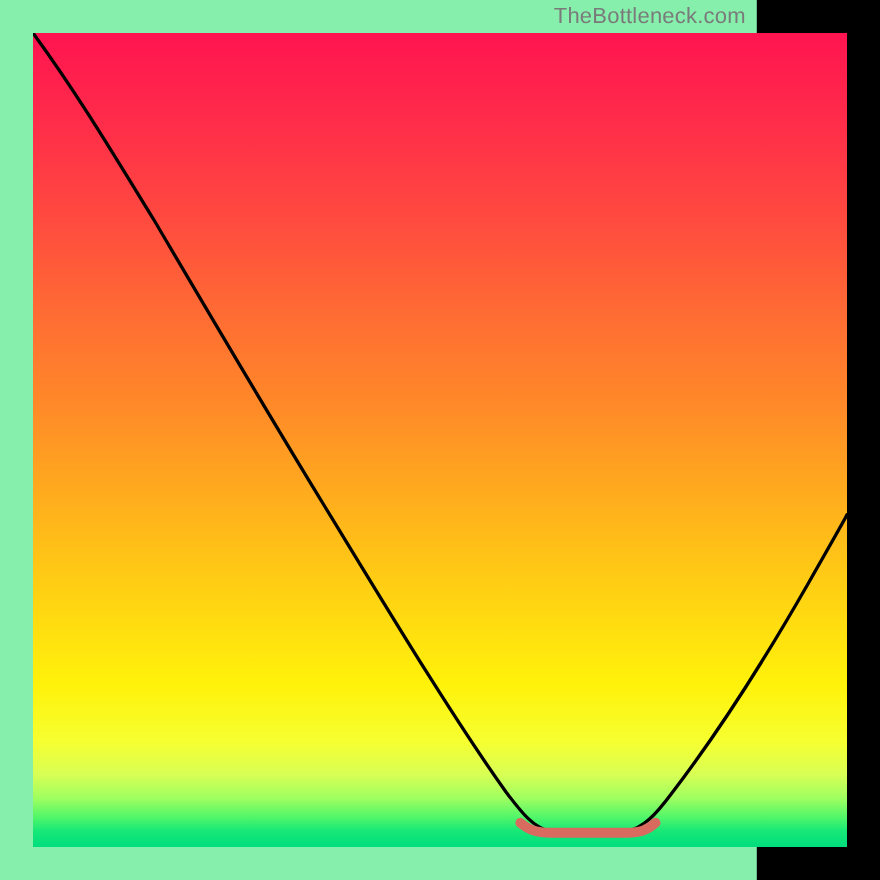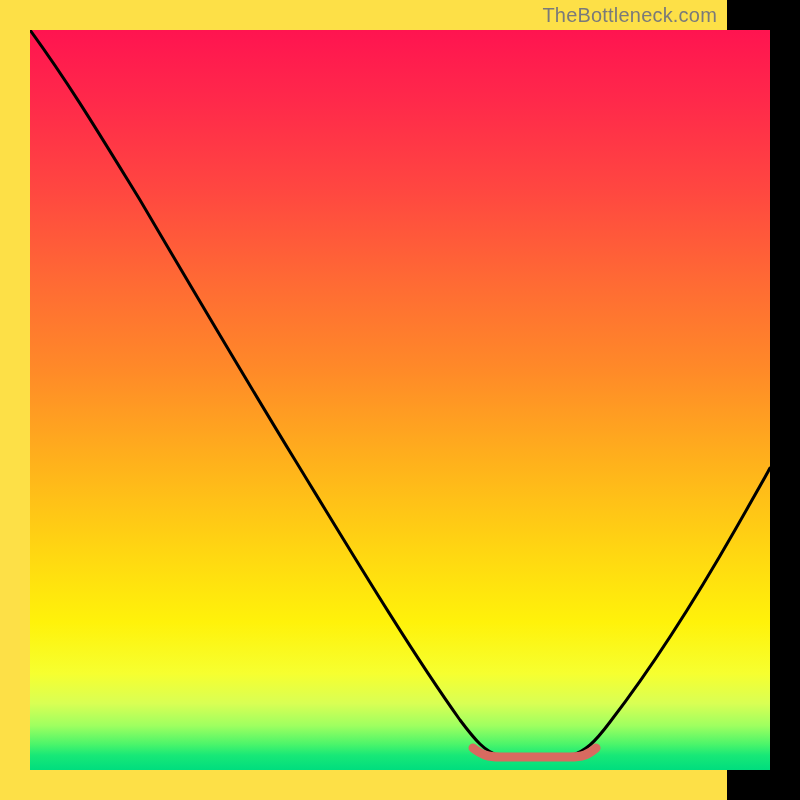--- a/index.html
+++ b/index.html
@@ -8,22 +8,21 @@
     width: 800px;
     height: 800px;
     overflow: hidden;
     background: #000;
     font-family: Arial, Helvetica, sans-serif;
   }
   .frame {
     position: relative;
     width: 688px;
     height: 800px;
-    background: #fde047;
-    padding-left: 39px;
+    background: #86efac;
   }
   .watermark {
     position: absolute;
     top: 4px;
     right: 10px;
     color: #7a7a7a;
     font-size: 20px;
     font-weight: 500;
     letter-spacing: 0.2px;
     z-index: 10;

